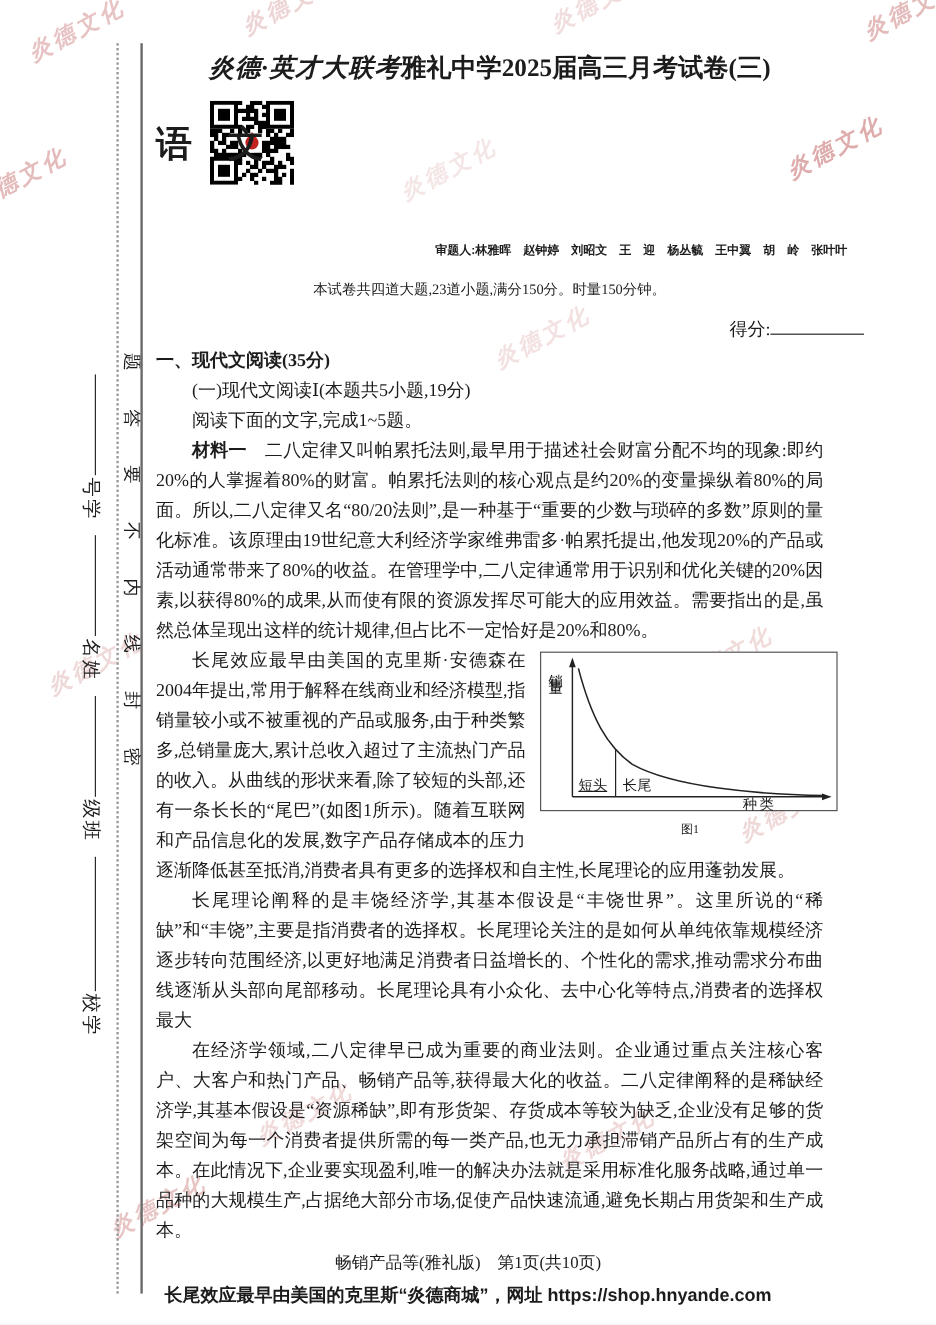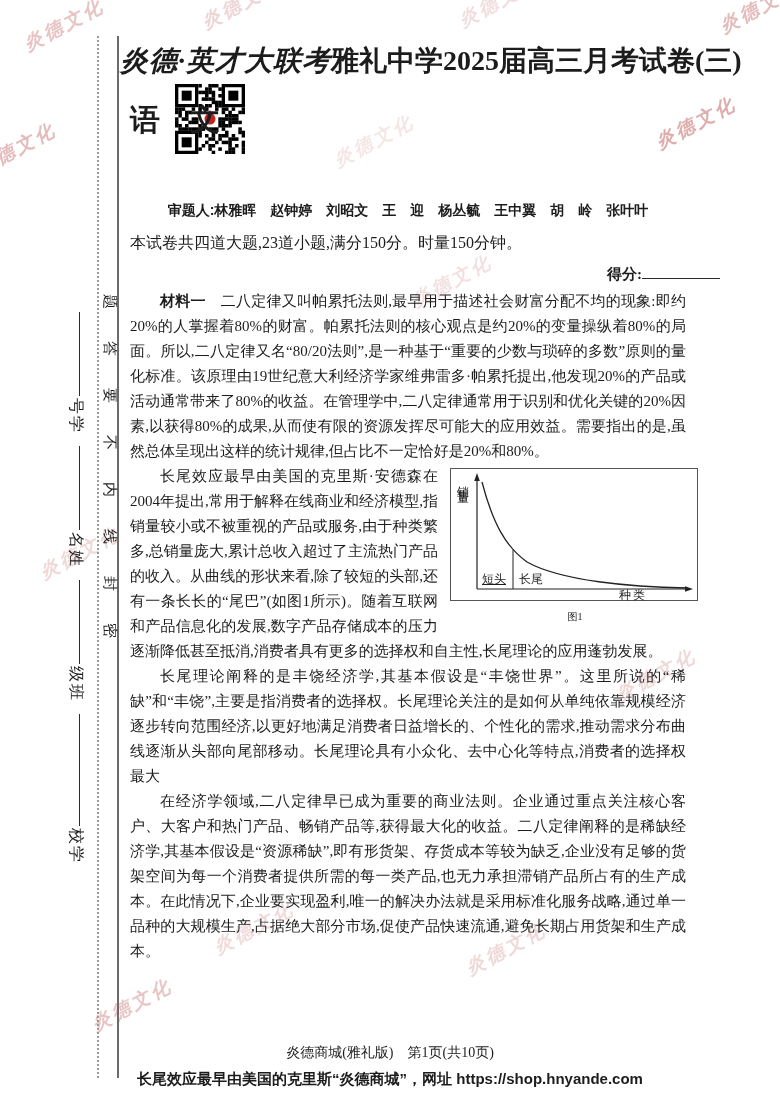--- a/index.html
+++ b/index.html
@@ -20,31 +20,31 @@
   .vblank{display:inline-block;border-bottom:1.5px solid #2a2a2a;height:1em;margin-left:2px;}
   .b-long{width:112px;}
   .b-std{width:84px;}
   .seal-col{position:absolute;left:100px;top:670px;width:382px;height:17px;
       transform:rotate(-90deg);transform-origin:0 0;white-space:nowrap;
       font-size:15px;letter-spacing:32px;z-index:2;}
   .flipchars span{display:inline-block;transform:rotate(180deg);}
   
   .content{position:absolute;left:130px;top:0;width:556px;height:1104px;z-index:2;}
   .main-title{position:absolute;top:42px;left:-10px;right:-10px;text-align:center;
-      font-size:28px;font-weight:bold;white-space:nowrap;}
+      font-size:21px;font-weight:bold;white-space:nowrap;}
   .brand{font-style:italic;letter-spacing:1px;}
   .qr{position:absolute;left:45px;top:84px;width:70px;height:70px;}
   .subject{position:absolute;top:100px;left:0;right:0;text-align:left;
       font-size:30px;font-weight:bold;}
   .setters{position:absolute;top:176px;left:0;right:0;text-align:center;
       font-size:15px;font-weight:bold;font-family:"Liberation Sans","DejaVu Sans",sans-serif;}
-  .reviewers{position:absolute;top:202px;left:-20px;right:-20px;text-align:center;
-      font-size:14px;font-weight:bold;font-family:"Liberation Sans","DejaVu Sans",sans-serif;}
-  .paperinfo{position:absolute;top:233px;left:0;right:0;font-size:16px;}
-  .score{position:absolute;top:263px;right:-34px;font-size:15px;font-weight:bold;}
+  .reviewers{position:absolute;top:202px;left:-20px;right:-20px;text-align:right;
+      font-size:10px;font-weight:bold;font-family:"Liberation Sans","DejaVu Sans",sans-serif;}
+  .paperinfo{position:absolute;top:233px;left:0;right:0;text-align:center;font-size:12px;}
+  .score{position:absolute;top:263px;right:-34px;font-size:15px;font-weight:normal;}
   .score-blank{display:inline-block;width:78px;border-bottom:1.5px solid #2a2a2a;height:1em;}
   
   .body{position:absolute;top:289px;left:0;width:556px;font-size:15px;line-height:25px;
       text-align:justify;}
   .h1{font-weight:bold;}
   .indent{text-indent:2em;}
   .body-p{margin:0;text-indent:2em;}
   .lead{margin-right:1em;}
   
   .figure-wrap{float:right;width:250px;margin:4px -14px 4px 12px;text-align:center;
@@ -247,20 +247,23 @@
     </div>
 
     <div class="subject">语　文</div>
 
     <div class="reviewers">审题人:林雅晖　赵钟婷　刘昭文　王　迎　杨丛毓　王中翼　胡　岭　张叶叶</div>
     <div class="paperinfo">本试卷共四道大题,23道小题,满分150分。时量150分钟。</div>
 
     <div class="score"><span>得分:</span><span class="score-blank"></span></div>
 
     <div class="body">
+      <div class="h1">一、现代文阅读(35分)</div>
+      <div class="indent">(一)现代文阅读Ⅰ(本题共5小题,19分)</div>
+      <div class="indent">阅读下面的文字,完成1~5题。</div>
 
       <p class="body-p"><b class="lead">材料一</b><span>二八定律又叫帕累托法则,最早用于描述社会财富分配不均的现象:即约20%的人掌握着80%的财富。帕累托法则的核心观点是约20%的变量操纵着80%的局面。所以,二八定律又名“80/20法则”,是一种基于“重要的少数与琐碎的多数”原则的量化标准。该原理由19世纪意大利经济学家维弗雷多·帕累托提出,他发现20%的产品或活动通常带来了80%的收益。在管理学中,二八定律通常用于识别和优化关键的20%因素,以获得80%的成果,从而使有限的资源发挥尽可能大的应用效益。需要指出的是,虽然总体呈现出这样的统计规律,但占比不一定恰好是20%和80%。</span></p>
 
       <p class="body-p">
         <span class="figure-wrap">
           <span class="fig-box" style="display:block">
             <svg width="246" height="131" viewBox="0 0 246 131" xmlns="http://www.w3.org/2000/svg">
               <line x1="26" y1="10" x2="26" y2="120" stroke="#222" stroke-width="1.2"></line>
               <polygon points="26,4 23.2,12 28.8,12" fill="#222"></polygon>
               <line x1="26" y1="120" x2="236" y2="120" stroke="#222" stroke-width="1.2"></line>
@@ -275,16 +278,16 @@
           </span>
           <span class="fig-caption" style="display:block">图1</span>
         </span><span>长尾效应最早由美国的克里斯·安德森在2004年提出,常用于解释在线商业和经济模型,指销量较小或不被重视的产品或服务,由于种类繁多,总销量庞大,累计总收入超过了主流热门产品的收入。从曲线的形状来看,除了较短的头部,还有一条长长的“尾巴”(如图1所示)。随着互联网和产品信息化的发展,数字产品存储成本的压力逐渐降低甚至抵消,消费者具有更多的选择权和自主性,长尾理论的应用蓬勃发展。</span></p>
 
       <p class="body-p"><span>长尾理论阐释的是丰饶经济学,其基本假设是“丰饶世界”。这里所说的“稀缺”和“丰饶”,主要是指消费者的选择权。长尾理论关注的是如何从单纯依靠规模经济逐步转向范围经济,以更好地满足消费者日益增长的、个性化的需求,推动需求分布曲线逐渐从头部向尾部移动。长尾理论具有小众化、去中心化等特点,消费者的选择权最大</span></p>
 
       <p class="body-p"><span>在经济学领域,二八定律早已成为重要的商业法则。企业通过重点关注核心客户、大客户和热门产品、畅销产品等,获得最大化的收益。二八定律阐释的是稀缺经济学,其基本假设是“资源稀缺”,即有形货架、存货成本等较为缺乏,企业没有足够的货架空间为每一个消费者提供所需的每一类产品,也无力承担滞销产品所占有的生产成本。在此情况下,企业要实现盈利,唯一的解决办法就是采用标准化服务战略,通过单一品种的大规模生产,占据绝大部分市场,促使产品快速流通,避免长期占用货架和生产成本。</span></p>
     </div>
   </div>
 
-  <div class="page-line">炎德商城(雅礼版)　第1页(共10页)</div>
+  <div class="page-line">畅销产品等(雅礼版)　第1页(共10页)</div>
   <div class="promo">长尾效应最早由美国的克里斯“炎德商城”，网址 https://shop.hnyande.com</div>
 
 </div>
 
 </body></html>

